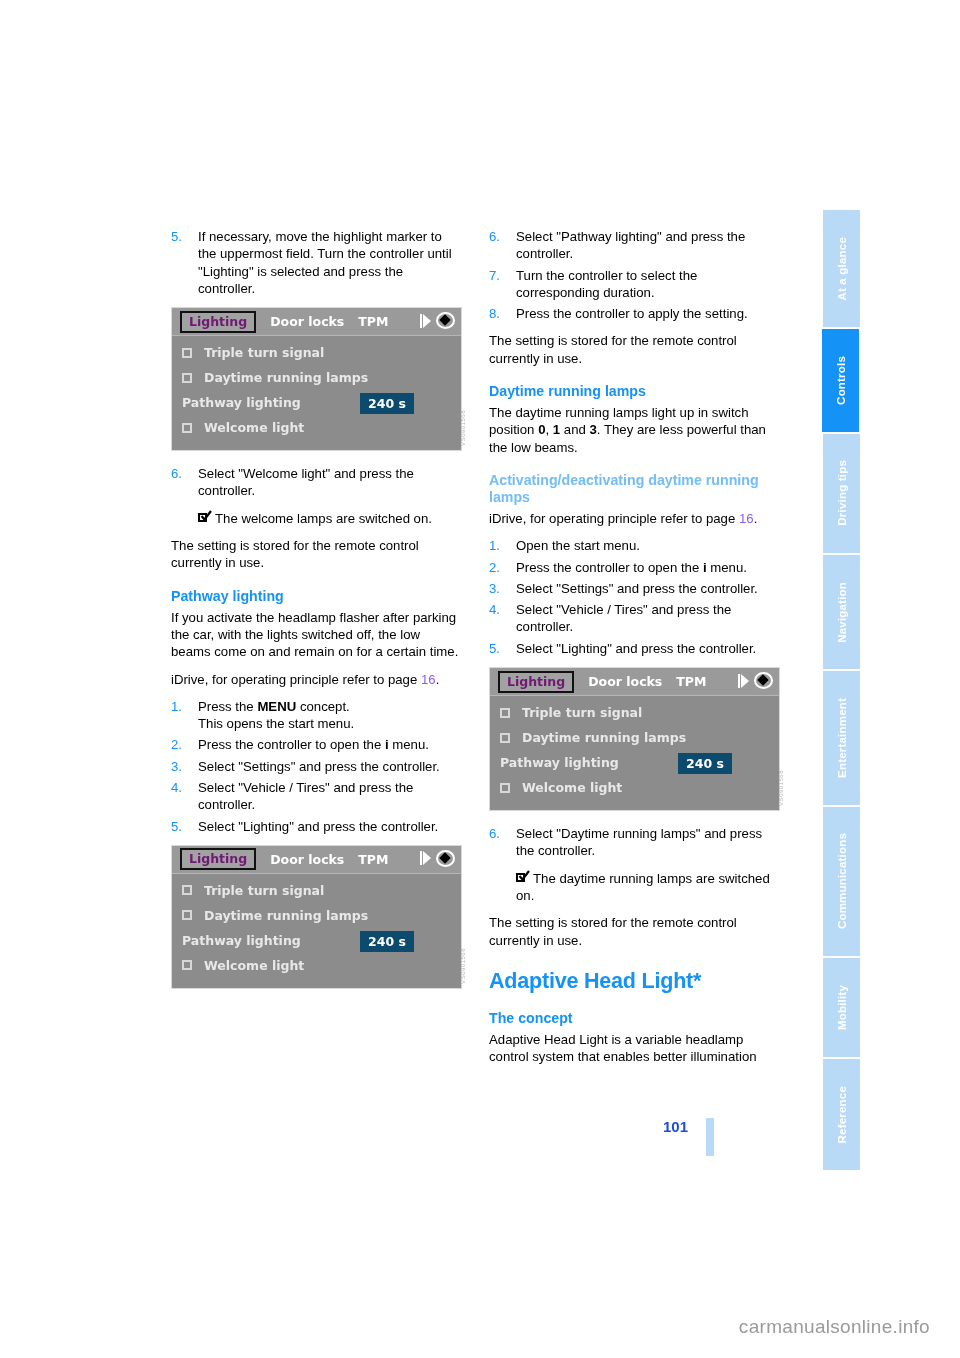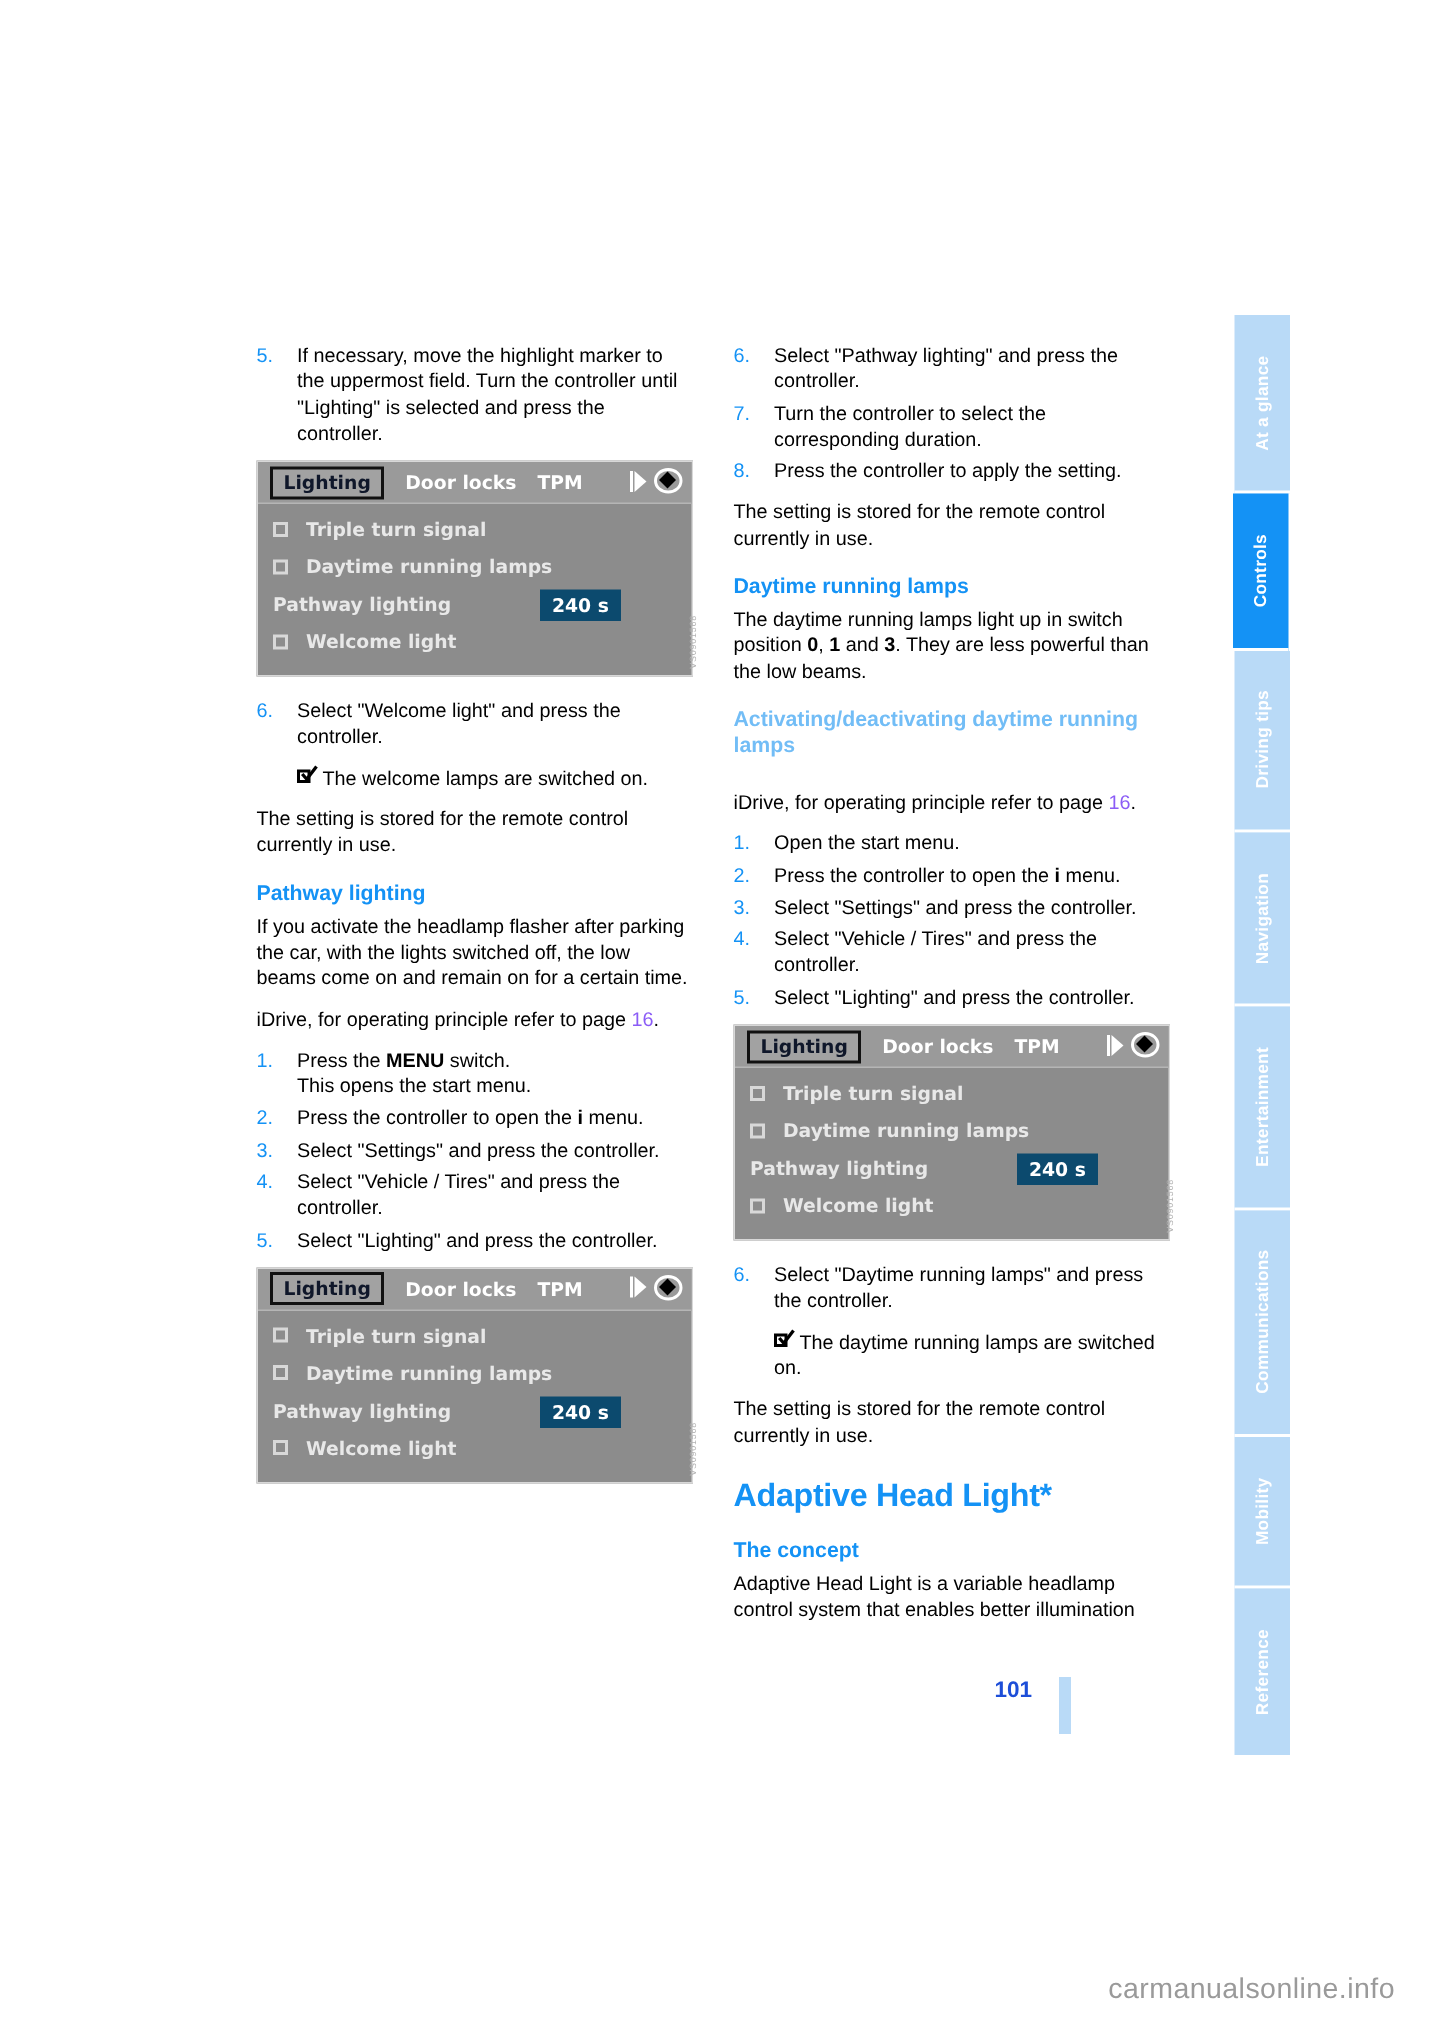--- a/index.html
+++ b/index.html
@@ -85,21 +85,21 @@
     font-size: 14.2px;
     font-weight: bold;
     color: #1492f5;
     margin: 16px 0 4px 0;
     line-height: 17px;
   }
   h3.subsect {
     font-size: 14.2px;
     font-weight: bold;
     color: #72bdf6;
-    margin: 16px 0 20px 0;
+    margin: 16px 0 4px 0;
     line-height: 17px;
   }
 
   
   ol.steps {
     list-style: none;
     margin: 0 0 10px 0;
     padding: 0;
   }
   ol.steps li {
@@ -162,21 +162,21 @@
     background: #9a9a9a;
     border-bottom: 1px solid #b5b5b5;
     display: flex;
     align-items: center;
     position: relative;
     padding-left: 8px;
   }
   .idrive .bar .titlebox {
     border: 2px solid #111;
     background: #a2a2a2;
-    color: #0f172a;
+    color: #701a75;
     font-size: 12.5px;
     font-weight: bold;
     padding: 1px 7px 2px 7px;
     line-height: 15px;
   }
   .idrive .bar .tb-item {
     color: #ffffff;
     font-size: 12.5px;
     font-weight: bold;
     margin-left: 14px;
@@ -371,21 +371,21 @@
     <p>The setting is stored for the remote control currently in use.</p>
 
     <h2 class="sect">Pathway lighting</h2>
     <p>If you activate the headlamp flasher after parking the car, with the lights switched off, the low beams come on and remain on for a certain time.</p>
 
     <p><span>iDrive, for operating principle refer to page </span><span class="pref">16</span><span>.</span></p>
 
     <ol class="steps">
       <li>
         <span class="num">1.</span>
-        <span>Press the </span><b class="kw">MENU</b><span> switch.</span>
+        <span>Press the </span><b class="kw">MENU</b><span> concept.</span>
         <span class="sub-line">This opens the start menu.</span>
       </li>
       <li>
         <span class="num">2.</span>
         <span>Press the controller to open the </span><b class="kw">i</b><span> menu.</span>
       </li>
       <li>
         <span class="num">3.</span>
         <span>Select "Settings" and press the controller.</span>
       </li>

